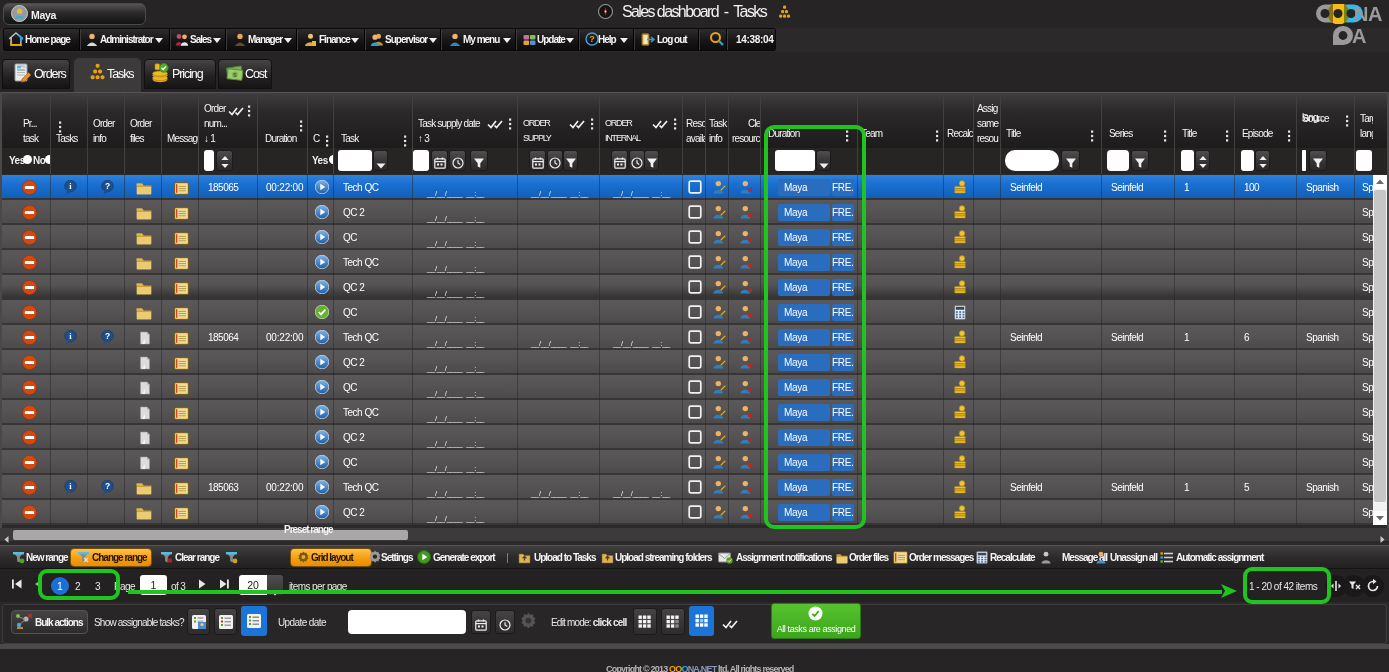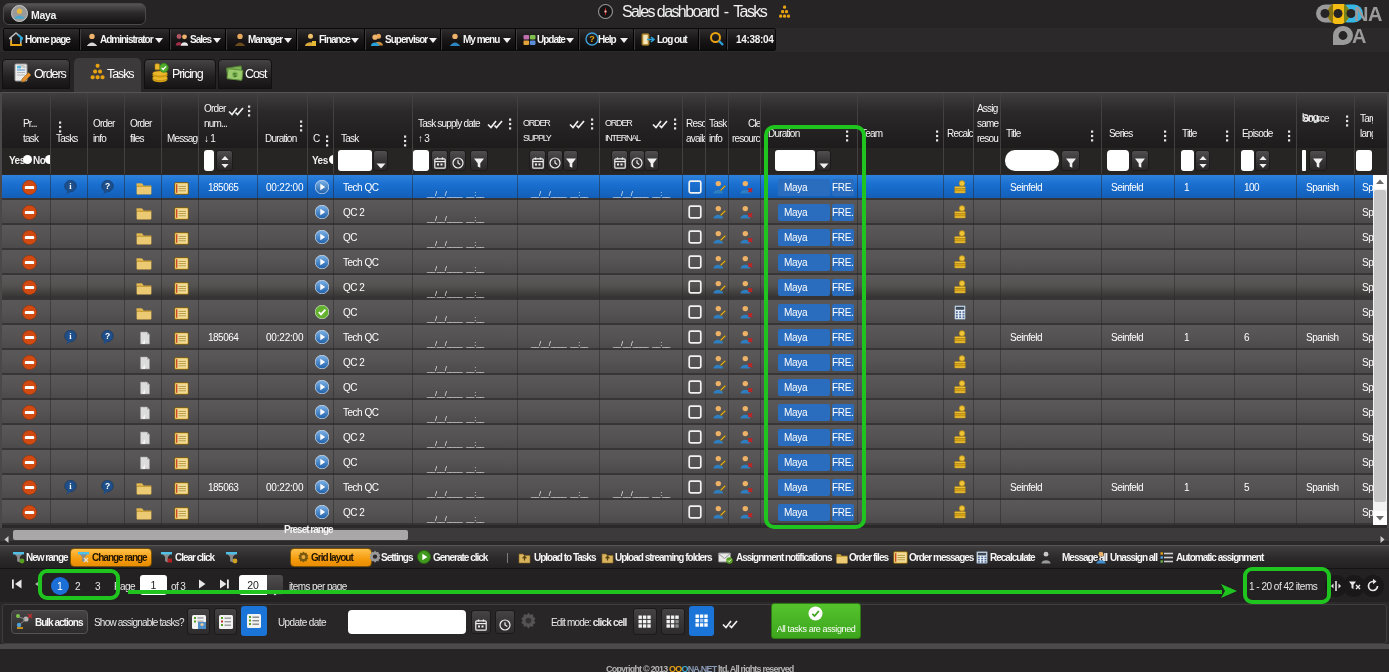--- a/index.html
+++ b/index.html
@@ -1465,21 +1465,21 @@
       <path d="M1 2 L12 2 L7.9 7 L7.9 12.5 L5.1 11.2 L5.1 7 Z" fill="#8a8a8a"></path>
       <rect x="1" y="2" width="11" height="2.4" fill="#4fc0e8"></rect>
       <path d="M7 8 L11 12 M11 8 L7 12" stroke="#e8e2d0" stroke-width="1.2"></path>
     </svg></div>
 <div class="ps" style="left:92px;top:552px;color:#201500;font-size:10px;font-weight:bold;letter-spacing:-1px;white-space:nowrap;">Change range</div>
 <div class="ps" style="left:160px;top:550px;width:14px;height:14px;"><svg width="13" height="14" viewBox="0 0 13 14" style="">
       <path d="M1 2 L12 2 L7.9 7 L7.9 12.5 L5.1 11.2 L5.1 7 Z" fill="#8a8a8a"></path>
       <rect x="1" y="2" width="11" height="2.4" fill="#4fc0e8"></rect>
       <rect x="7.5" y="8.5" width="4.5" height="4" fill="#b02020"></rect>
     </svg></div>
-<div class="ps tb" style="left:175px;top:552px;">Clear click</div>
+<div class="ps tb" style="left:175px;top:552px;">Clear range</div>
 <div class="ps" style="left:225px;top:550px;width:14px;height:14px;"><svg width="13" height="14" viewBox="0 0 13 14" style="">
       <path d="M1 2 L12 2 L7.9 7 L7.9 12.5 L5.1 11.2 L5.1 7 Z" fill="#8a8a8a"></path>
       <rect x="1" y="2" width="11" height="2.4" fill="#4fc0e8"></rect>
       <circle cx="10" cy="11" r="2.4" fill="#d0a020"></circle>
     </svg></div>
 <div class="ps tb" style="left:240px;top:524px;padding-left:44px;">Preset range</div>
 <div class="ps" style="left:290px;top:548px;width:82px;height:19px;background:linear-gradient(180deg,#ffc04a,#f59b0c 60%,#e88d05);border:1px solid #7a5205;border-radius:4px;"></div>
 <div class="ps" style="left:296px;top:550px;width:13px;height:13px;"><svg width="13" height="13" viewBox="0 0 13 13" style="">
       <path d="M6.5 1.8 L7.4 0.4 L8.8 2 L10.6 1.7 L10.9 3.5 L12.4 4.4 L11.4 6 L12.4 7.7 L10.9 8.6 L10.6 10.4 L8.8 10 L7.4 11.6 L6.1 10 L4.2 10.4 L3.9 8.6 L2.4 7.7 L3.4 6 L2.4 4.4 L3.9 3.5 L4.2 1.7 L6 2 Z" fill="#7a5a10"></path>
       <circle cx="7.4" cy="6" r="2" fill="#e8a83a"></circle>
@@ -1487,21 +1487,21 @@
 <div class="ps" style="left:311px;top:552px;color:#201500;font-size:10px;font-weight:bold;letter-spacing:-1px;white-space:nowrap;">Grid layout</div>
 <div class="ps" style="left:367px;top:550px;width:14px;height:14px;"><svg width="14" height="14" viewBox="0 0 14 14" style="">
       <path d="M7 2 L8 0.5 L9.5 2.2 L11.5 1.8 L11.8 3.8 L13.5 4.8 L12.4 6.6 L13.5 8.4 L11.8 9.4 L11.5 11.4 L9.5 11 L8 12.7 L6.6 11 L4.5 11.4 L4.2 9.4 L2.5 8.4 L3.6 6.6 L2.5 4.8 L4.2 3.8 L4.5 1.8 L6.5 2.2 Z" fill="#9a9a9a"></path>
       <circle cx="8" cy="6.6" r="2.2" fill="#2b2929"></circle>
     </svg></div>
 <div class="ps tb" style="left:381px;top:552px;">Settings</div>
 <div class="ps" style="left:417px;top:550px;width:14px;height:14px;"><svg width="14" height="14" viewBox="0 0 14 14" style="">
       <circle cx="7" cy="7" r="6.5" fill="#3f9a1e" stroke="#2a6a10"></circle>
       <path d="M5.3 3.8 L10.4 7 L5.3 10.2 Z" fill="#fff"></path>
     </svg></div>
-<div class="ps tb" style="left:433px;top:552px;">Generate click</div>
+<div class="ps tb" style="left:433px;top:552px;">Generate export</div>
 <div class="ps" style="left:506px;top:551px;color:#888;font-size:11px;">|</div>
 <div class="ps" style="left:518px;top:550px;width:14px;height:14px;"><svg width="13" height="13" viewBox="0 0 13 13" style="">
       <path d="M1 3 L5 3 L6.3 4.5 L12 4.5 L12 12 L1 12 Z" fill="#d9b45e" stroke="#8a6a20" stroke-width="0.6"></path>
       <path d="M6.5 9.5 L6.5 5.5 M4.6 7.4 L6.5 5.3 L8.4 7.4" stroke="#5a4210" stroke-width="1.3" fill="none"></path>
     </svg></div>
 <div class="ps tb" style="left:534px;top:552px;">Upload to Tasks</div>
 <div class="ps" style="left:601px;top:550px;width:14px;height:14px;"><svg width="13" height="13" viewBox="0 0 13 13" style="">
       <path d="M1 3 L5 3 L6.3 4.5 L12 4.5 L12 12 L1 12 Z" fill="#d9b45e" stroke="#8a6a20" stroke-width="0.6"></path>
       <path d="M6.5 9.5 L6.5 5.5 M4.6 7.4 L6.5 5.3 L8.4 7.4" stroke="#5a4210" stroke-width="1.3" fill="none"></path>
     </svg></div>

